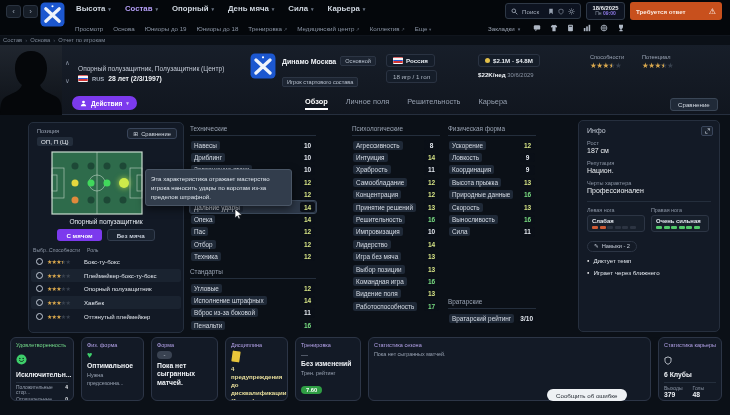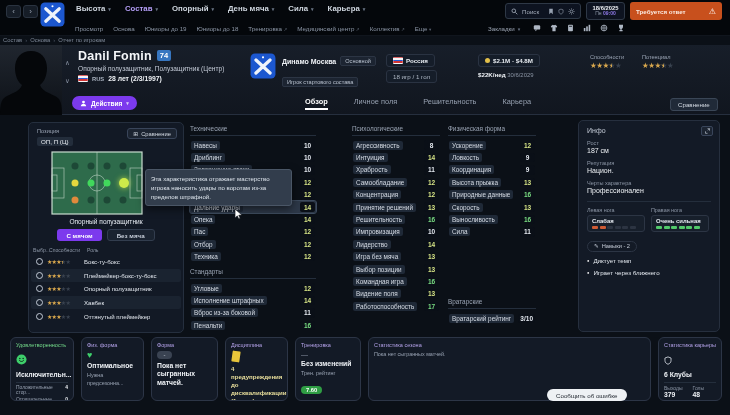--- a/index.html
+++ b/index.html
@@ -71,21 +71,21 @@
   .wageline{position:absolute;left:478px;top:26px;font-size:5.9px;color:#8b95a5;}
   .wageline b{color:#eef1f5;font-size:6.2px;}
   .starsblk{position:absolute;top:9px;}
   .starsblk .slab{font-size:5.6px;color:#9aa4b4;margin-bottom:2px;}
   .stars{font-size:7.5px;letter-spacing:-.5px;line-height:1;}
   .st{position:relative;display:inline-block;}
   .st.f{color:#d9a84e;}
   .st.e{color:#39424f;}
   .st.h{color:#39424f;}
   .st.h .o{position:absolute;left:0;top:0;width:55%;overflow:hidden;color:#d9a84e;}
-  .tabs{position:absolute;left:305px;top:52px;display:flex;gap:26px;}
+  .tabs{position:absolute;left:305px;top:52px;display:flex;gap:18px;}
   .tab{font-size:7.4px;color:#96a0b0;padding-bottom:2px;}
   .tab.active{color:#fff;font-weight:bold;border-bottom:2px solid #fff;}
   .cmpbtn{position:absolute;left:670px;top:53px;height:13px;padding:0 7px;border:1px solid #3a4656;border-radius:3px;
           background:#202a38;font-size:6.2px;color:#d2d9e2;display:flex;align-items:center;gap:3px;}
 
   
   .lpanel{position:absolute;left:28px;top:122px;width:156px;height:211px;background:#121925;border:1px solid #252f3e;border-radius:5px;}
   .pos-label{position:absolute;left:8px;top:5px;font-size:5.6px;color:#9aa4b4;}
   .lcompare{position:absolute;right:6px;top:5px;height:11px;border:1px solid #39455a;border-radius:3px;background:#1c2431;
             display:flex;align-items:center;gap:3px;padding:0 5px;font-size:5.8px;color:#d2d9e2;}
@@ -328,23 +328,20 @@
   </div>
 
   <div class="phead">
     <div class="photo">
       <svg viewBox="0 0 62 70" width="62" height="70">
         <path d="M31 6 C21 6 15 13 15 23 C15 31 18 37 22 40 C20 46 13 48 7 51 C2 53 0 58 0 70 H62 C62 58 60 53 55 51 C49 48 42 46 40 40 C44 37 47 31 47 23 C47 13 41 6 31 6 Z" fill="#05070a"></path>
       </svg>
     </div>
     <div class="pnav" style="top:13px">∧</div>
     <div class="pnav" style="top:31px">∨</div>
-    <div class="pname">
-      <span>Danil Fomin</span><span class="pnum">74</span>
-    </div>
     <div class="posline">Опорный полузащитник, Полузащитник (Центр)</div>
     <div class="natline">
       <span class="flag"></span>
       <span class="natcode">RUS</span>
       <span class="ageline">28 лет (2/3/1997)</span>
     </div>
     <div class="actbtn">
       <svg width="7" height="7" viewBox="0 0 10 10">
           <circle cx="5" cy="3" r="2" fill="#fff"></circle>
           <path d="M1.2 9 C1.2 6.8 3 5.5 5 5.5 C7 5.5 8.8 6.8 8.8 9 Z" fill="#fff"></path>

